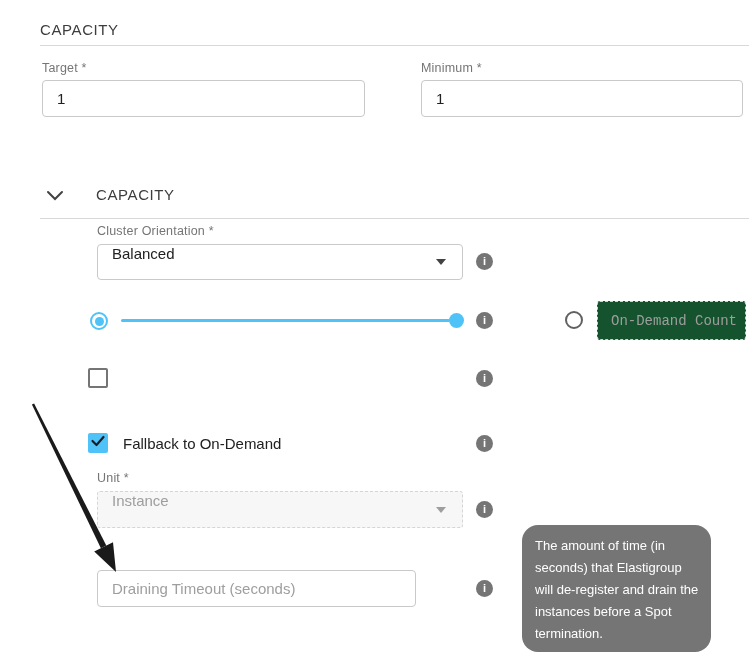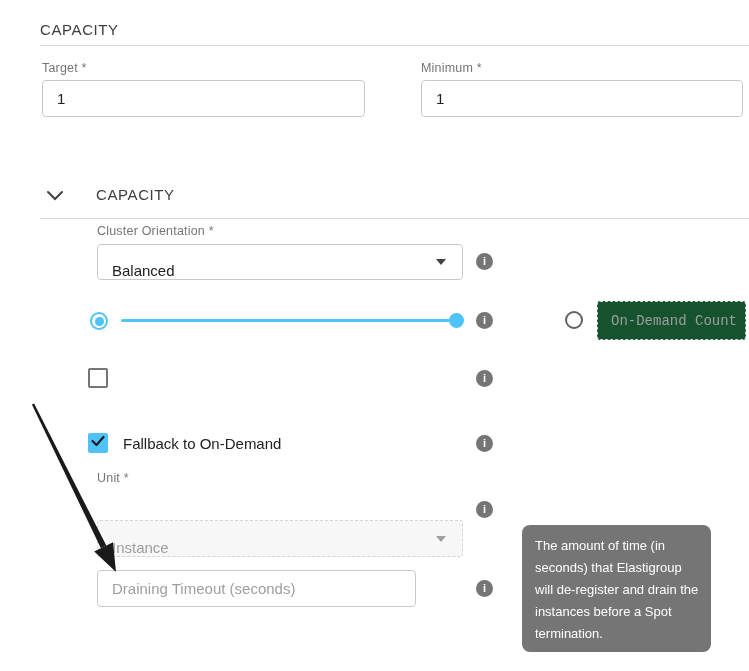--- a/index.html
+++ b/index.html
@@ -16,21 +16,21 @@
   .section-title{position:absolute;font-size:15px;color:#3d3d3d;letter-spacing:.6px;}
   .hr{position:absolute;height:0;border-top:1px solid #d8d8d8;}
 
   .field-label{position:absolute;font-size:12.5px;color:#757575;letter-spacing:.2px;}
 
   .text-input{position:absolute;border:1px solid #c9c9c9;border-radius:4px;background:#fff;
     font-family:inherit;font-size:15px;color:#212121;padding:0 0 0 14px;outline:none;}
   .text-input::placeholder{color:#9e9e9e;opacity:1;}
 
   .select-box{position:absolute;border:1px solid #c9c9c9;border-radius:4px;background:#fff;
-    display:flex;align-items:flex-end;padding:0 0 0 14px;font-size:15px;color:#212121;cursor:pointer;}
+    display:flex;align-items:flex-start;padding:0 0 0 14px;font-size:15px;color:#212121;cursor:pointer;}
   .select-box .caret{position:absolute;right:16px;top:50%;margin-top:-3px;width:0;height:0;
     border-left:5px solid transparent;border-right:5px solid transparent;border-top:6px solid #424242;}
   .select-box.disabled{background:#f7f7f7;border:1px dashed #d5d5d5;border-radius:3px;color:#9e9e9e;cursor:default;}
   .select-box.disabled .caret{border-top-color:#9e9e9e;}
 
   .dashed-input{position:absolute;border:1px dashed #d4d4d4;border-radius:3px;background:#14532d;
     font-family:Liberation Mono, monospace;font-size:14px;color:#9e9e9e;padding:0 0 0 13px;outline:none;}
   .dashed-input::placeholder{color:#9e9e9e;opacity:1;}
 
   .info-icon{position:absolute;width:17px;height:17px;border-radius:50%;background:var(--info-bg);
@@ -52,21 +52,21 @@
     background:var(--accent);cursor:pointer;}
   .slider-thumb{position:absolute;left:449px;top:313px;width:15px;height:15px;border-radius:50%;
     background:var(--accent);cursor:pointer;}
 
   .checkbox{position:absolute;width:20px;height:20px;border-radius:2px;cursor:pointer;}
   .checkbox.unchecked{border:2px solid #757575;background:#fff;}
   .checkbox.checked{background:var(--accent);display:flex;align-items:center;justify-content:center;}
 
   .check-label{position:absolute;font-size:15px;color:#212121;cursor:default;}
 
-  .tooltip{position:absolute;left:522px;top:525px;width:189px;height:127px;border-radius:8px;
+  .tooltip{position:absolute;left:522px;top:525px;width:189px;height:127px;border-radius:16px;
     background:var(--tooltip-bg);color:#fff;font-size:13px;font-weight:500;line-height:22px;
     padding:10px 8px 10px 13px;}
 
   .arrow-overlay{position:absolute;left:0;top:0;pointer-events:none;}
 </style>
 </head>
 <body>
 
 <div class="page">
 
@@ -116,21 +116,21 @@
         <polyline points="2.5,8 6.5,12 13.5,4" fill="none" stroke="#1c1c24" stroke-width="2.2" stroke-linecap="round" stroke-linejoin="round"></polyline>
       </svg>
     </span>
   </div>
   <div class="check-label" style="left:123px;top:435px;">Fallback to On-Demand</div>
   <div class="info-icon" style="left:476px;top:435px;">
     <span>i</span>
   </div>
 
   <div class="field-label" style="left:97px;top:471px;">Unit *</div>
-  <div class="select-box disabled" style="left:97px;top:520px;width:366px;height:37px;">
+  <div class="select-box disabled" style="left:97px;top:491px;width:366px;height:37px;">
     <span>Instance</span>
     <span class="caret"></span>
   </div>
   <div class="info-icon" style="left:476px;top:501px;">
     <span>i</span>
   </div>
 
   <input class="text-input" style="left: 97px; top: 570px; width: 319px; height: 37px;" placeholder="Draining Timeout (seconds)">
   <div class="info-icon" style="left:476px;top:580px;">
     <span>i</span>

